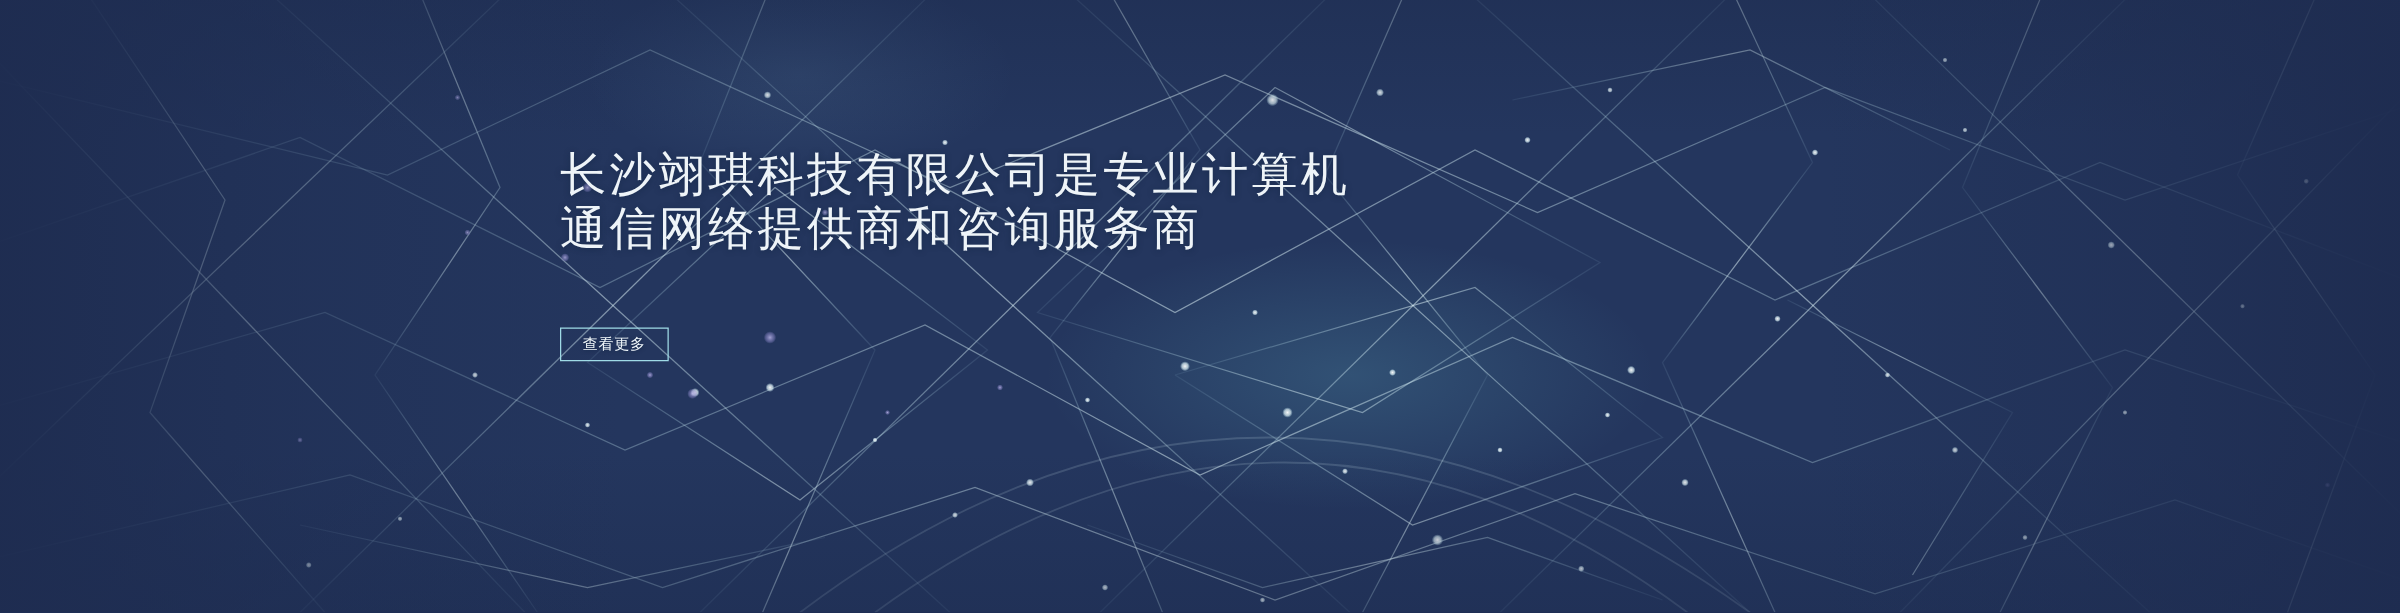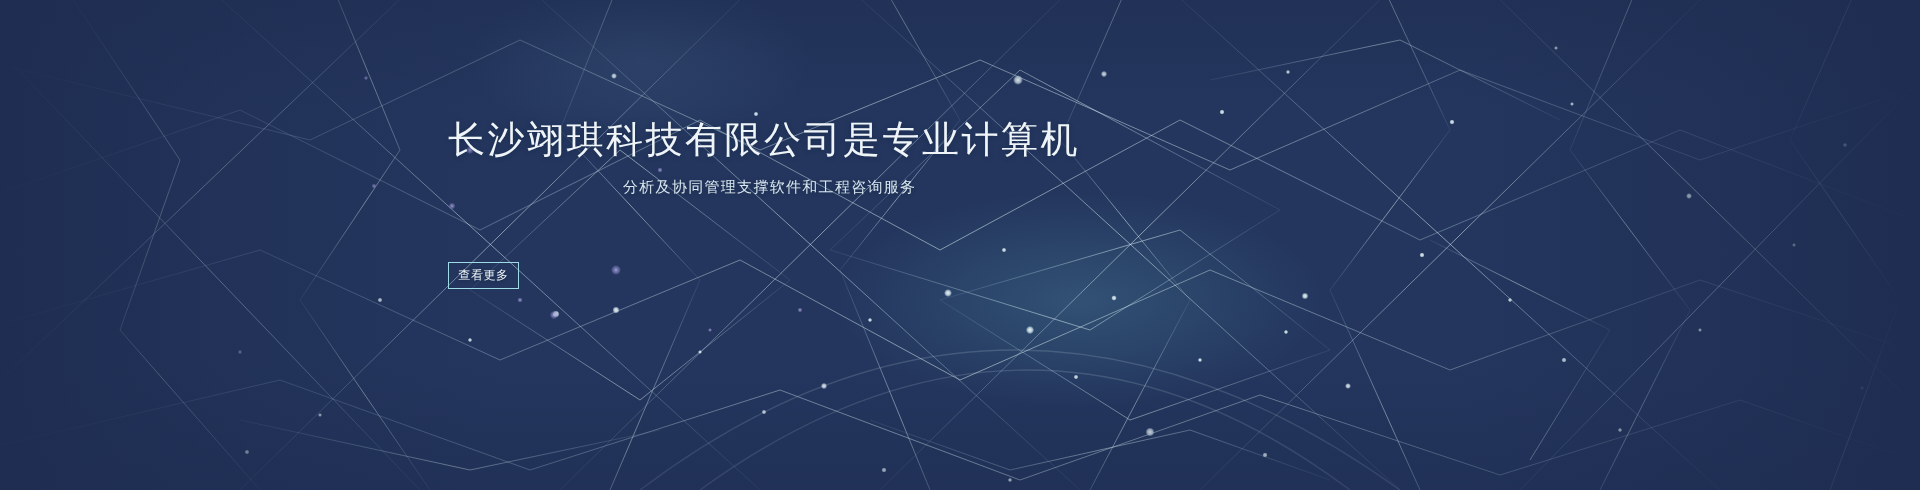--- a/index.html
+++ b/index.html
@@ -80,21 +80,21 @@
     letter-spacing:1.3px;
     text-shadow:0 1px 4px rgba(10,30,55,0.45);
     white-space:nowrap;
   }
   .sub .s1{ display:block; padding-left:24px; }
   .sub .s2{ display:block; padding-left:175px; }
 
   .btn{
     position:absolute;
     left:448px; top:262px;
-    width:71px; height:27px;
+    width:87px; height:27px;
     border:1px solid #9fdbe6;
     background:transparent;
     color:#f0f7fa;
     font-size:12px;
     letter-spacing:0.6px;
     display:flex;
     align-items:center;
     justify-content:center;
     cursor:pointer;
     font-family:"Liberation Sans", sans-serif;
@@ -227,23 +227,23 @@
       <circle cx="710" cy="330" r="2.0" fill="url(#ngp)"></circle>
       <circle cx="1862" cy="388" r="2.2" fill="url(#ngp)"></circle>
     </g>
   </svg>
 
   <div class="bg-vign"></div>
 
   <div class="content">
     <div class="headline">
       <span class="l1">长沙翊琪科技有限公司是专业计算机</span>
+      <span class="l2">通信网络提供商和咨询服务商</span>
     </div>
     <div class="sub">
-      <span class="s2">分析及协同管理支撑软件和工程咨询服务</span>
     </div>
   </div>
 
   <div class="btn">
     <span>查看更多</span>
   </div>
 
 </div>
 
 </body></html>

